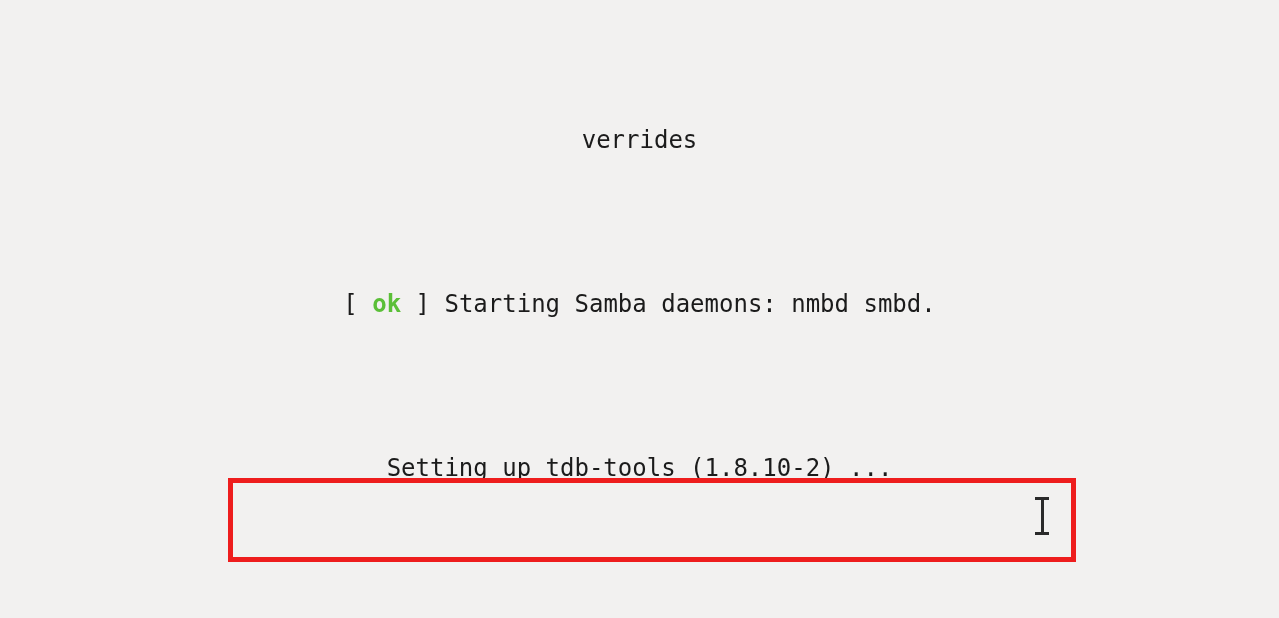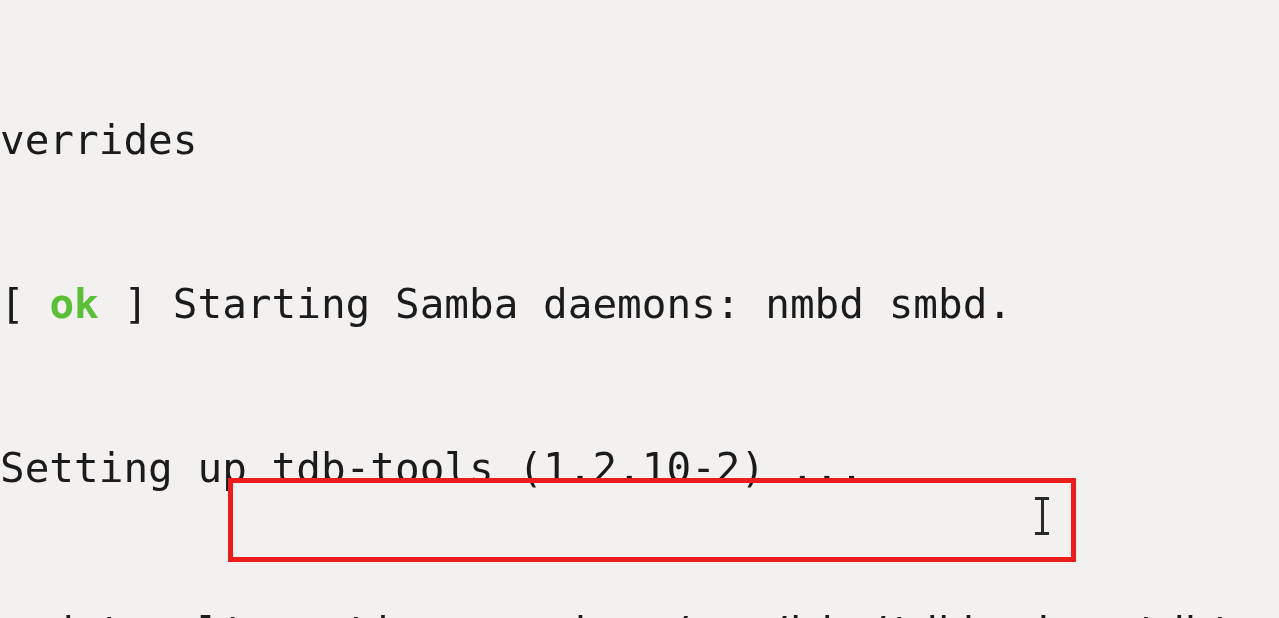--- a/index.html
+++ b/index.html
@@ -31,22 +31,23 @@
     font-size: 33px;
     line-height: 41px;
     letter-spacing: 0px;
     color: #1b1b1b;
     white-space: pre;
   }
 
   .line {
     height: 41px;
     white-space: pre;
-    font-size: 41px;
+    font-size: 24px;
     line-height: 41px;
+    text-align: center;
   }
   .ok     { color: #5bbf38; font-weight: bold; margin-top: 44px; }
   .plain  { color: #1b1b1b; }
 
   
   #annotation-box {
     position: absolute;
     left: 228px;
     top: 478px;
     width: 848px;
@@ -94,21 +95,21 @@
 <body>
 
 <div id="terminal">
 
   <div id="screen">
 
     <div class="line"><span class="plain">verrides</span></div>
 
     <div class="line"><span class="plain">[ </span><span class="ok">ok</span><span class="plain"> ] Starting Samba daemons: nmbd smbd.</span></div>
 
-    <div class="line"><span class="plain">Setting up tdb-tools (1.2.10-2) ...</span></div>
+    <div class="line"><span class="plain">Setting up tdb-tools (1.8.10-2) ...</span></div>
 
     <div class="line"><span class="plain">update-alternatives: using /usr/bin/tdbbackup.tdbtools to pr</span></div>
 
     
 
     
 
     
 
     

